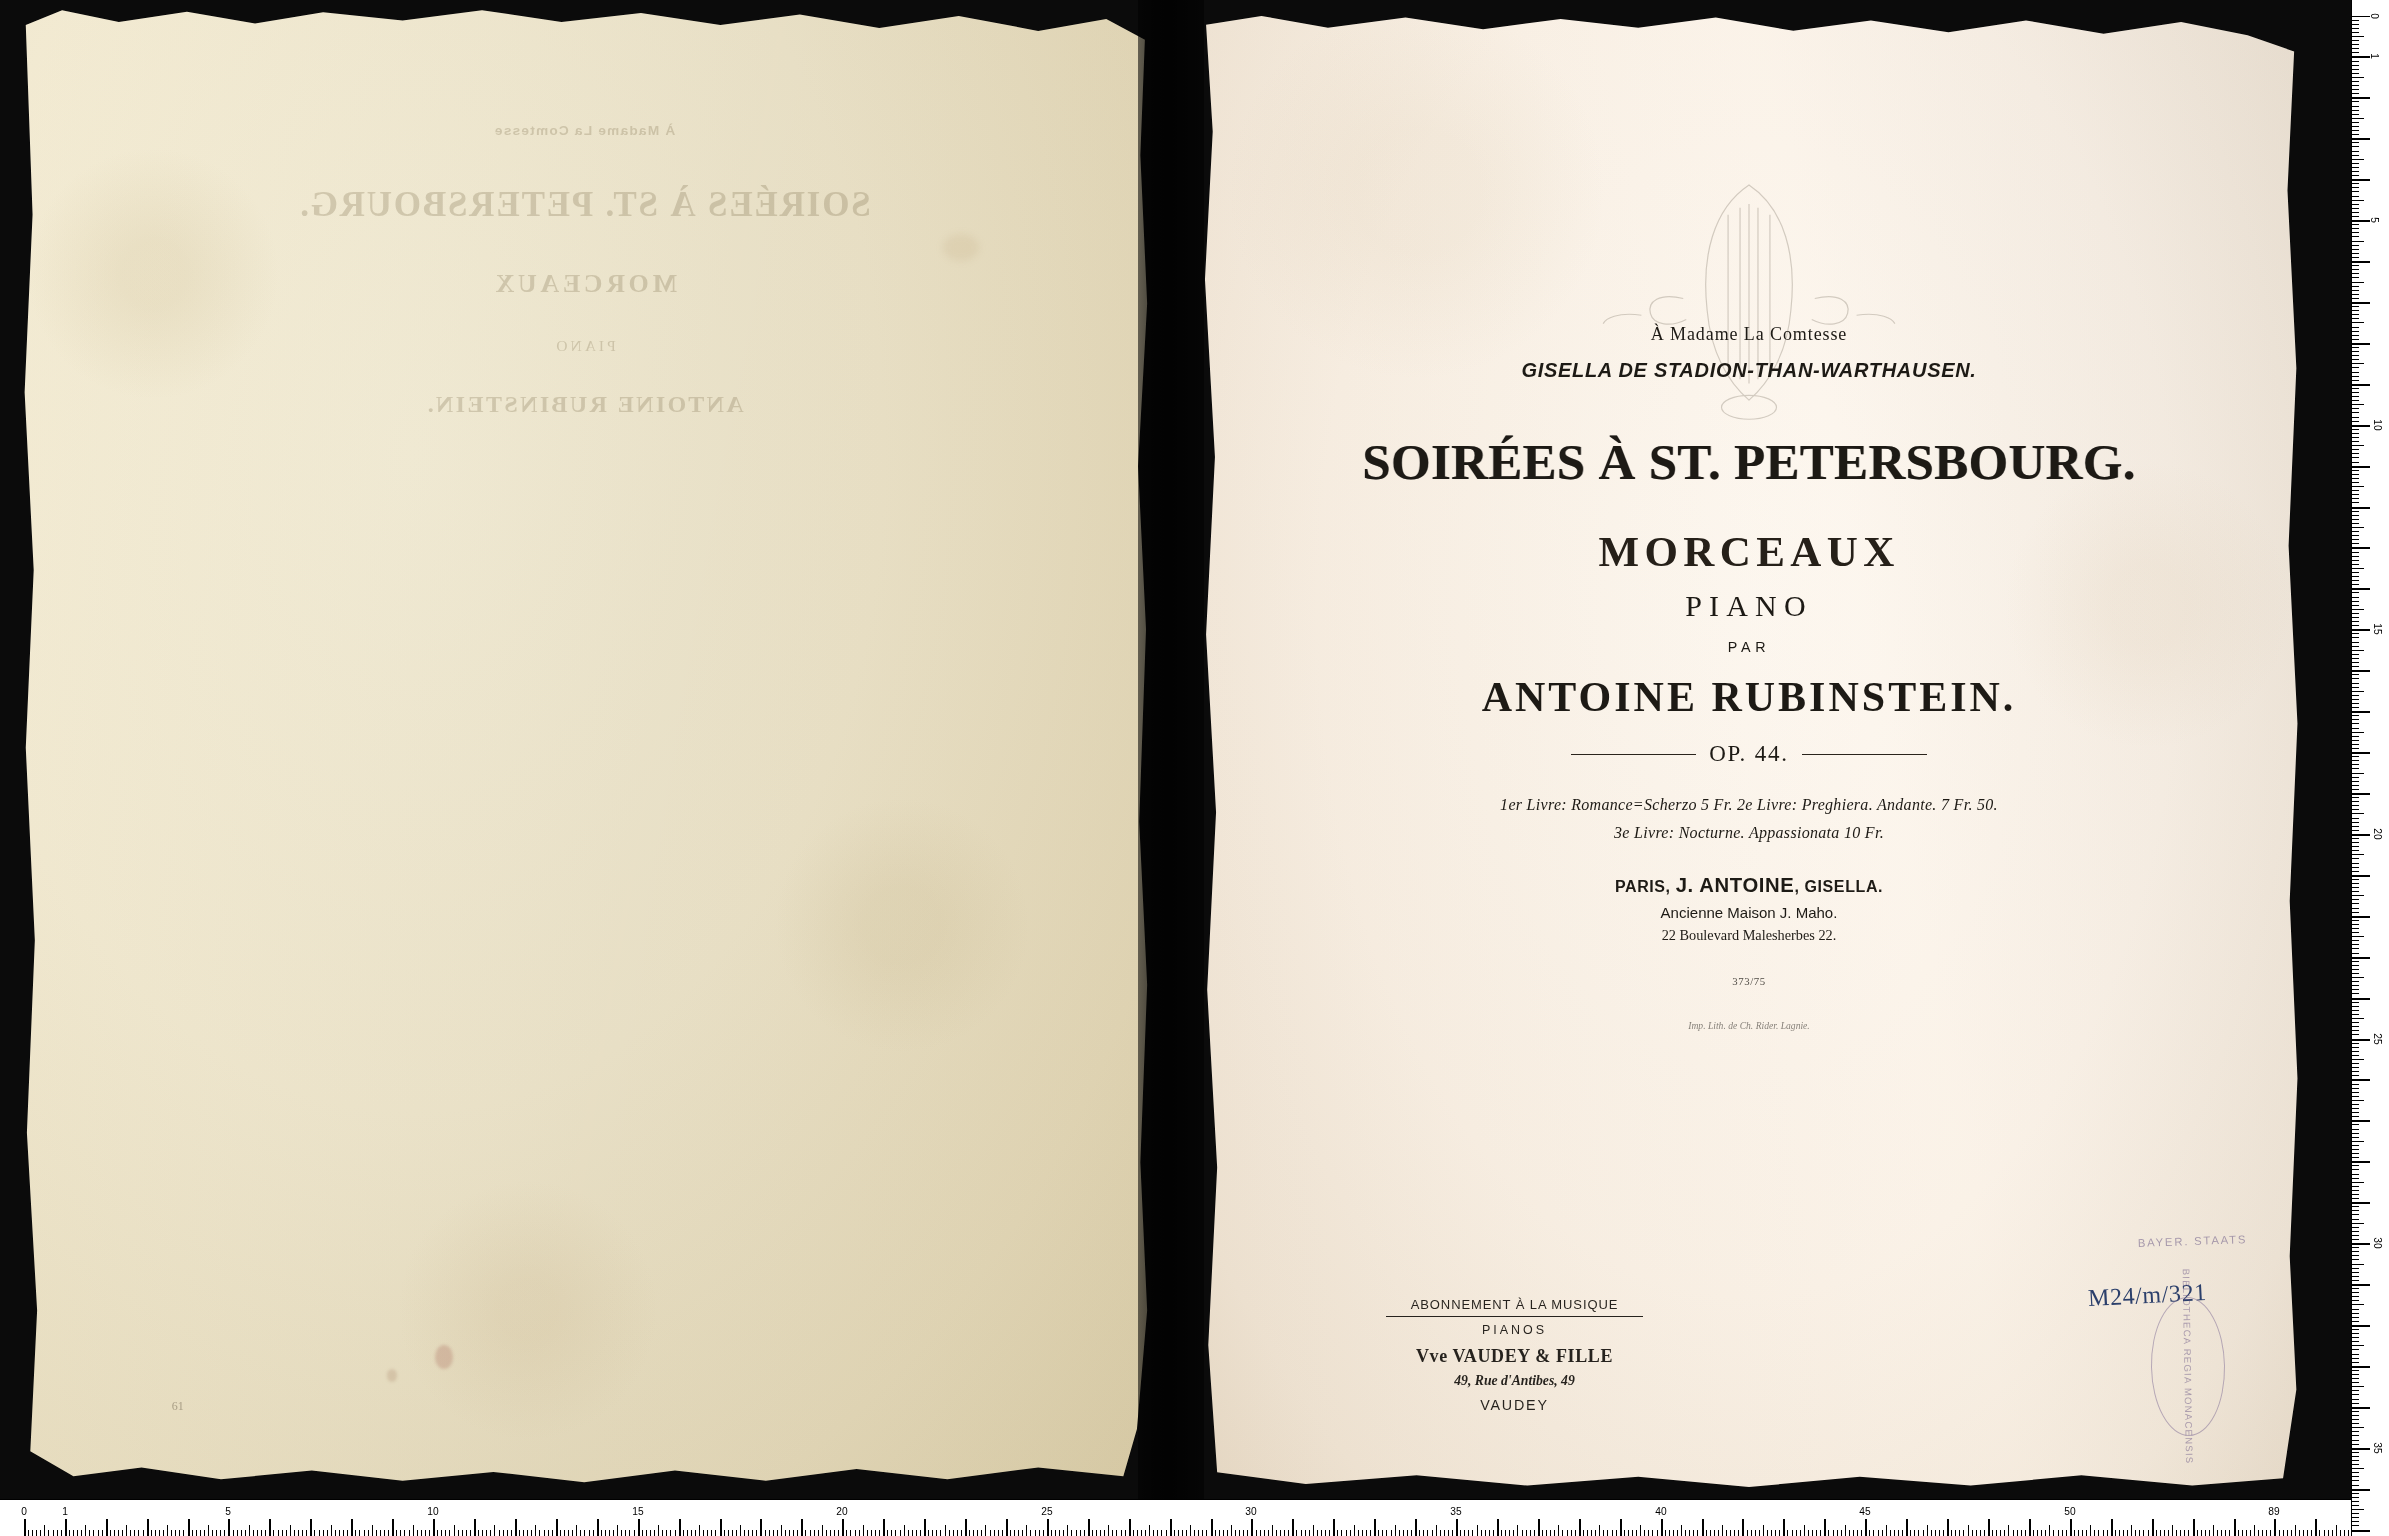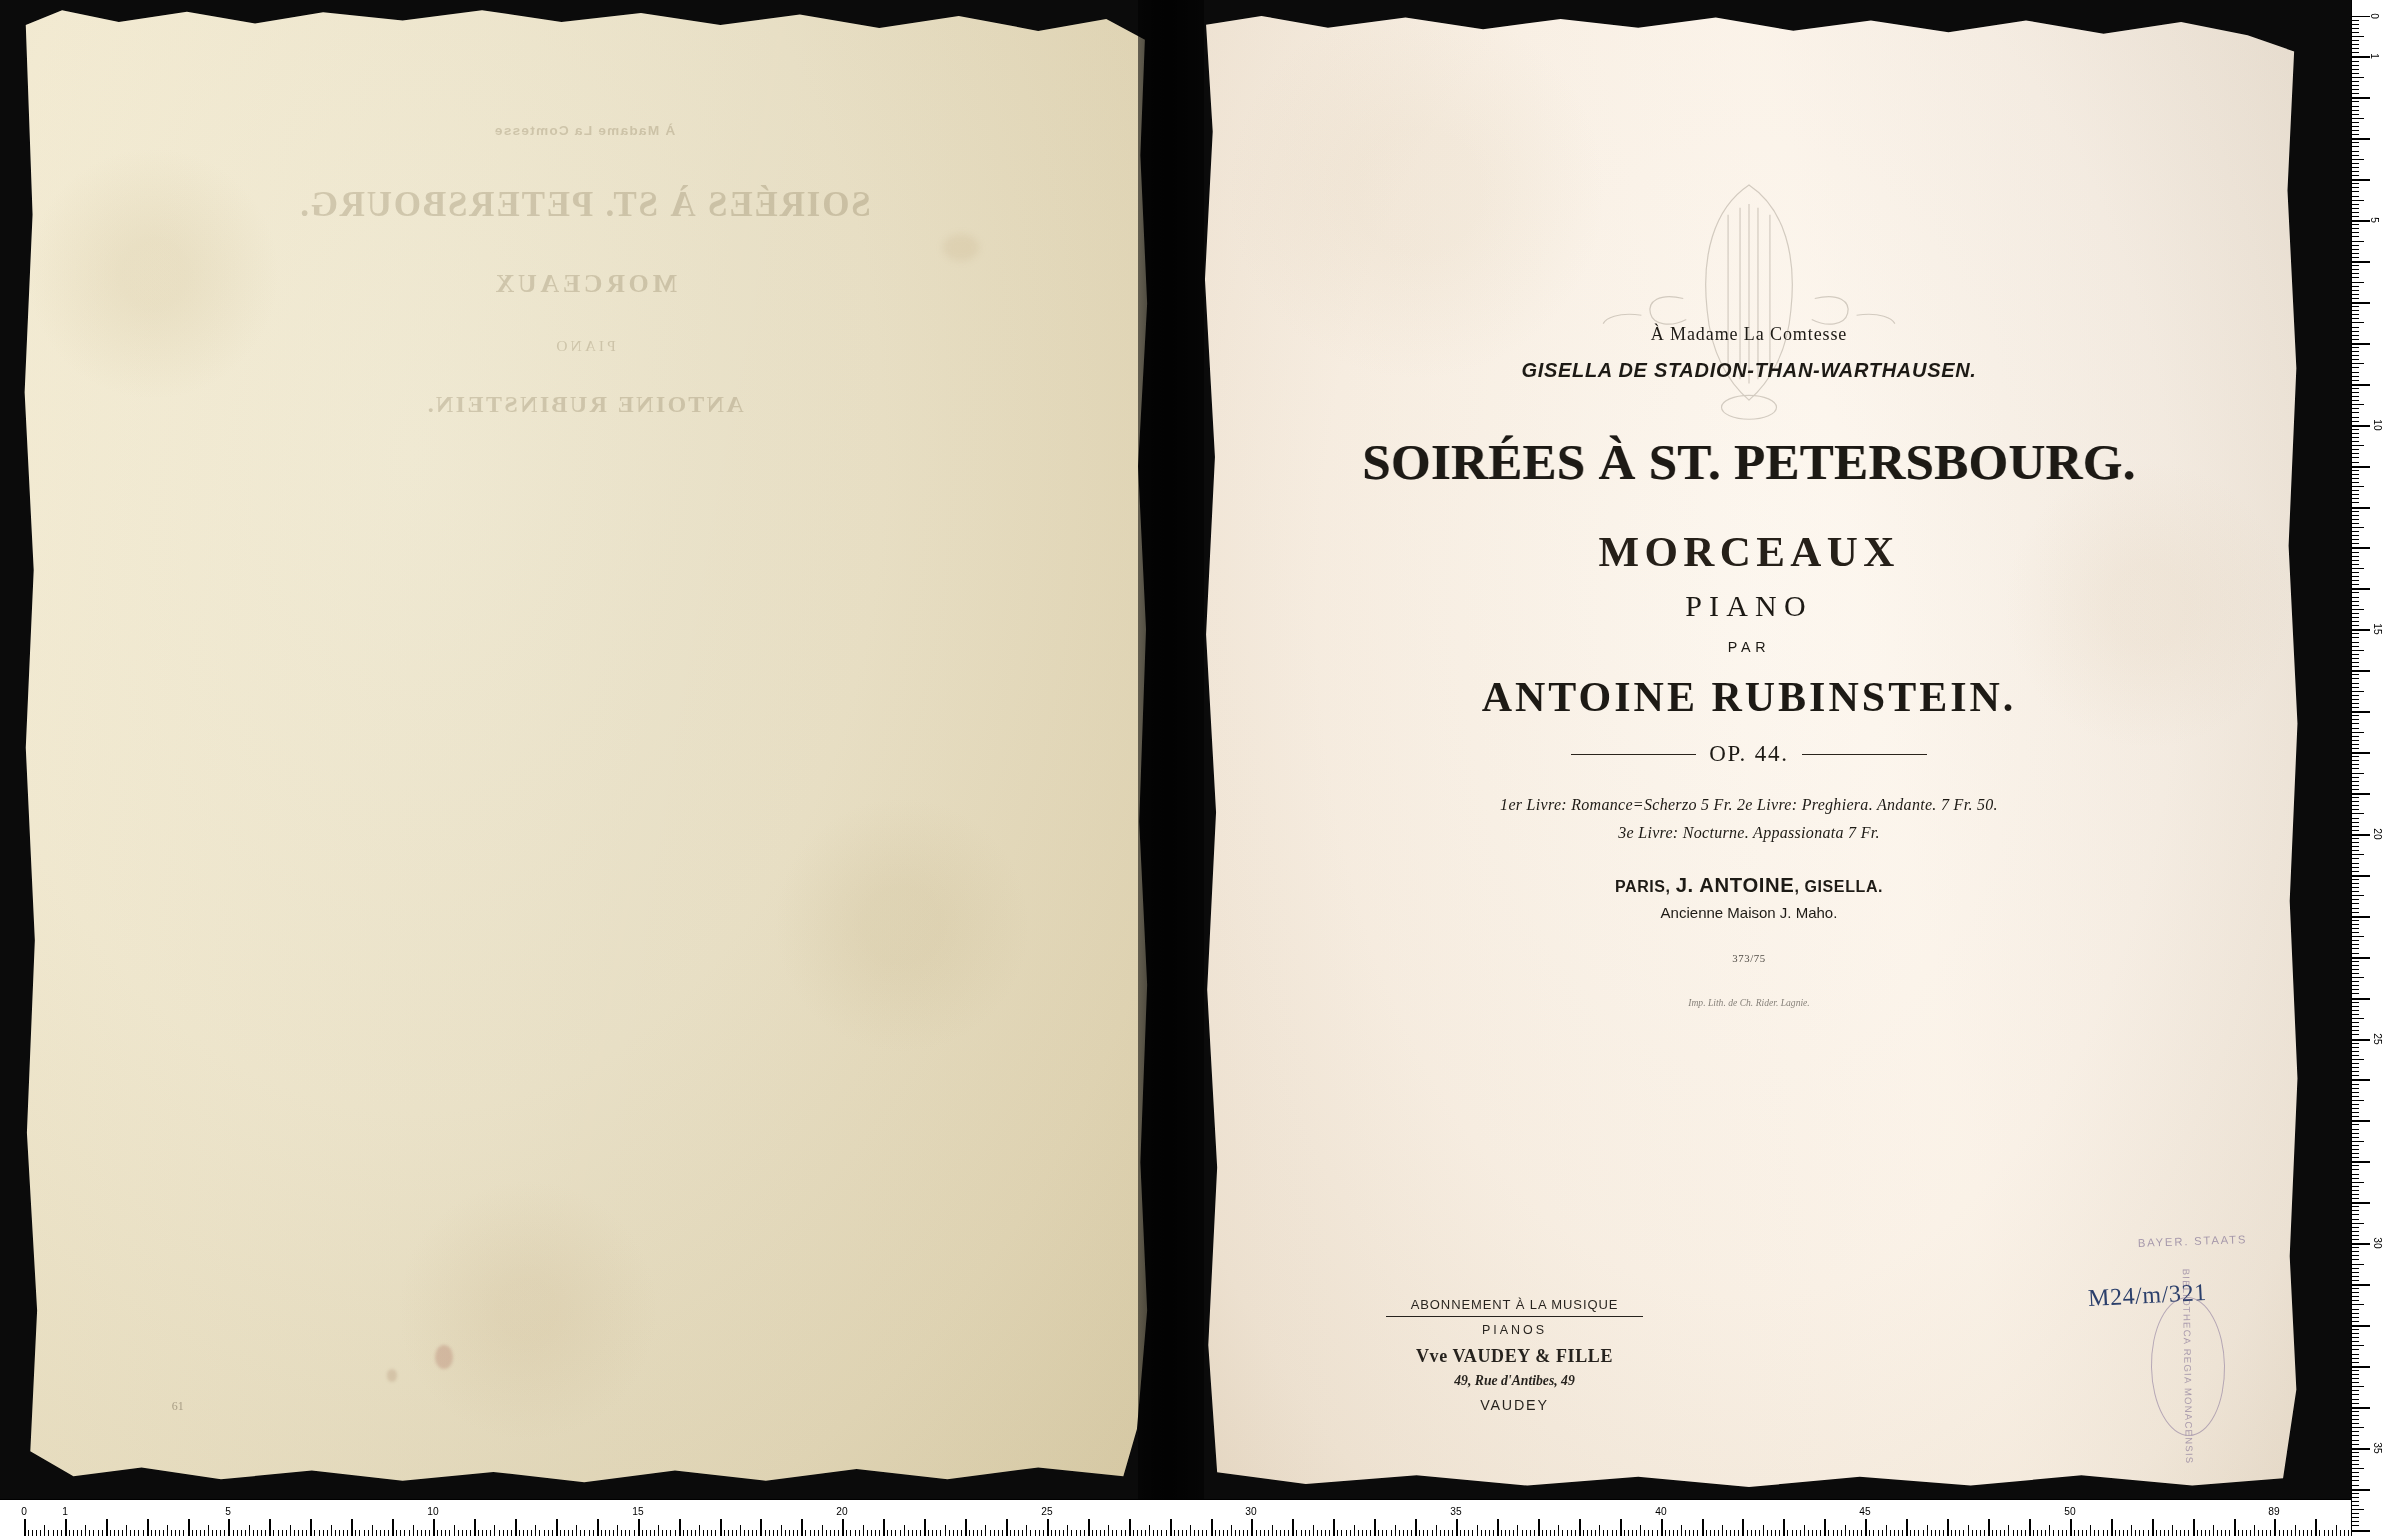--- a/index.html
+++ b/index.html
@@ -469,28 +469,29 @@
       <div class="par">PAR</div>
       <div class="composer">ANTOINE RUBINSTEIN.</div>
 
       <div class="opus-row">
         <div class="opus-rule"></div>
         <div class="opus">OP. 44.</div>
         <div class="opus-rule"></div>
       </div>
 
       <div class="contents-line">1er Livre: Romance=Scherzo 5 Fr.   2e Livre: Preghiera. Andante. 7 Fr. 50.</div>
-      <div class="contents-line second">3e Livre: Nocturne. Appassionata  7 Fr.</div>
+      <div class="contents-line second">3e Livre: Nocturne. Appassionata  10 Fr.</div>
 
 
       <div class="publisher">
         <span>PARIS,</span>
         <span class="big">J. ANTOINE</span><span>, GISELLA.</span>
       </div>
       <div class="publisher-sub">Ancienne Maison J. Maho.</div>
+      <div class="publisher-addr">22 Boulevard Malesherbes 22.</div>
 
       <div class="plate-number">373/75</div>
       <div class="printer-credit">Imp. Lith. de Ch. Rider. Lagnie.</div>
     </div>
 
     <div class="dealer-stamp">
       <div class="ds-1">ABONNEMENT À LA MUSIQUE</div>
       <div class="ds-rule"></div>
       <div class="ds-2">PIANOS</div>
       <div class="ds-3">Vve VAUDEY &amp; FILLE</div>

